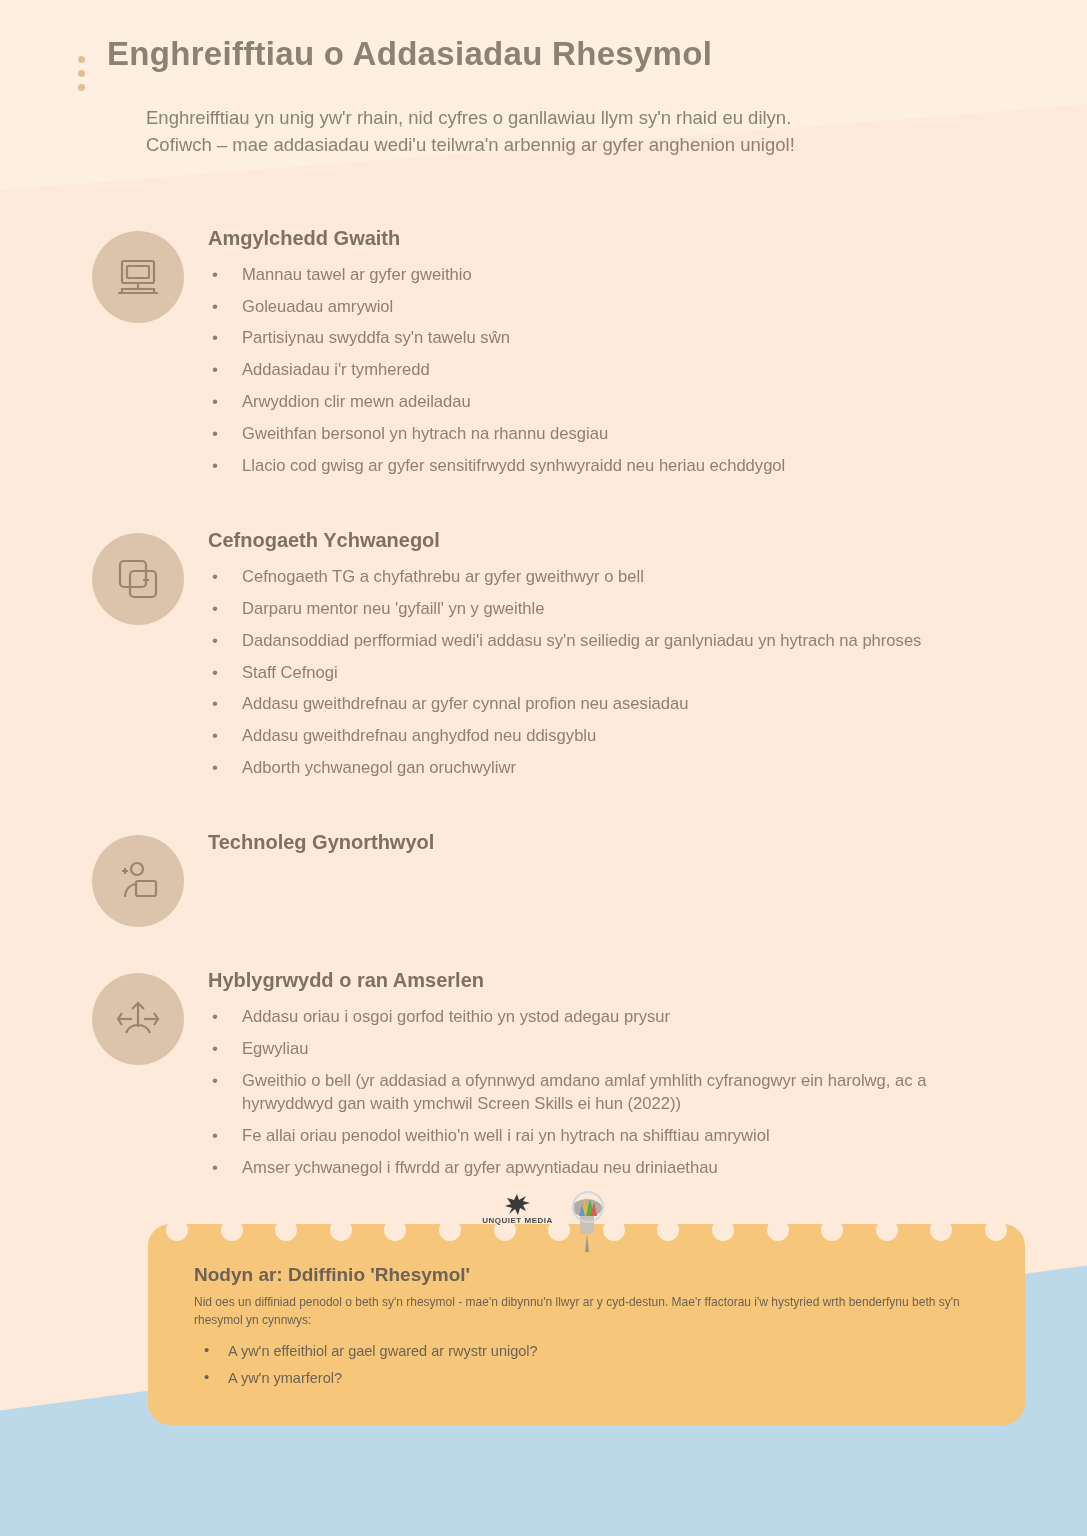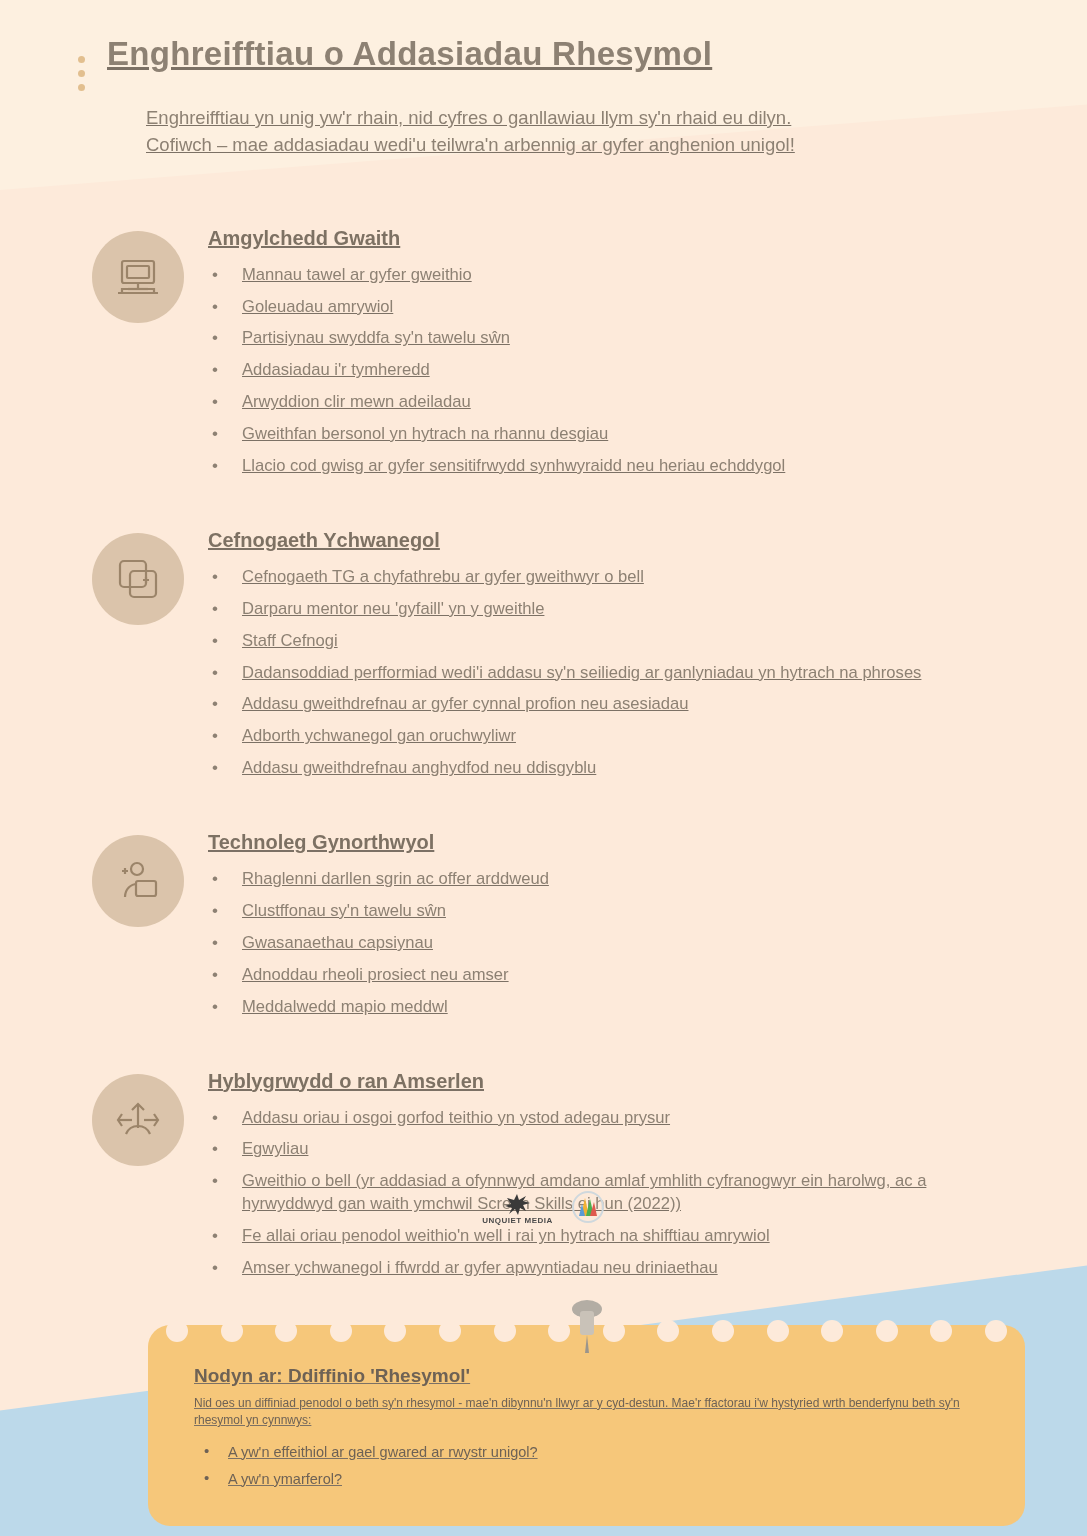--- a/index.html
+++ b/index.html
@@ -17,21 +17,21 @@
     background:#bcd9ea;
     clip-path:polygon(0 62%, 1087px 18%, 1087px 100%, 0 100%);
     z-index:0;
   }
   .bg-cream-top{
     position:absolute;left:0;top:0;width:1087px;height:190px;
     background:#fdf0e0;
     clip-path:polygon(0 0, 1087px 0, 1087px 55%, 0 100%);
     z-index:0;
   }
-  .page{position:relative;z-index:2;width:1087px;height:1250px;text-decoration:underline;}
+  .page{position:relative;z-index:2;width:1087px;height:1250px;}
 
   
   .header{padding:34px 60px 0 78px;}
   .title-row{display:flex;align-items:flex-start;}
   .dots{display:flex;flex-direction:column;gap:7px;margin-top:22px;margin-right:22px;}
   .dots span{display:block;width:7px;height:7px;border-radius:50%;background:#e2bf8f;}
   h1{
     margin:0;font-size:33px;line-height:1.2;letter-spacing:.3px;
     color:#8d8173;font-weight:bold;
   }
@@ -141,47 +141,40 @@
           <rect x="8" y="8" width="26" height="26" rx="4"></rect>
           <rect x="18" y="18" width="26" height="26" rx="4"></rect>
           <path d="M31 27h6M34 24v6"></path>
         </svg>
       </div>
       <div class="sec-body">
         <div class="sec-title">Cefnogaeth Ychwanegol</div>
         <ul>
           <li>Cefnogaeth TG a chyfathrebu ar gyfer gweithwyr o bell</li>
           <li>Darparu mentor neu 'gyfaill' yn y gweithle</li>
+          <li>Dadansoddiad perfformiad wedi'i addasu sy'n seiliedig ar ganlyniadau yn hytrach na phroses</li>
           <li>Staff Cefnogi</li>
-          <li>Dadansoddiad perfformiad wedi'i addasu sy'n seiliedig ar ganlyniadau yn hytrach na phroses</li>
           <li>Addasu gweithdrefnau ar gyfer cynnal profion neu asesiadau</li>
+          <li>Addasu gweithdrefnau anghydfod neu ddisgyblu</li>
           <li>Adborth ychwanegol gan oruchwyliwr</li>
-          <li>Addasu gweithdrefnau anghydfod neu ddisgyblu</li>
         </ul>
       </div>
     </div>
 
     <div class="section">
       <div class="icon-wrap">
         <svg width="52" height="52" viewBox="0 0 52 52" fill="none" stroke="#9b8469" stroke-width="2.2">
           <circle cx="25" cy="14" r="6"></circle>
           <path d="M13 42c0-8 6-13 12-13"></path>
           <rect x="24" y="26" width="20" height="15" rx="2"></rect>
           <path d="M10 16h6M13 13v6"></path>
         </svg>
       </div>
       <div class="sec-body">
         <div class="sec-title">Technoleg Gynorthwyol</div>
-        <ul>
-          <li>Rhaglenni darllen sgrin ac offer arddweud</li>
-          <li>Clustffonau sy'n tawelu sŵn</li>
-          <li>Gwasanaethau capsiynau</li>
-          <li>Adnoddau rheoli prosiect neu amser</li>
-          <li>Meddalwedd mapio meddwl</li>
-        </ul>
       </div>
     </div>
 
     <div class="section">
       <div class="icon-wrap">
         <svg width="52" height="52" viewBox="0 0 52 52" fill="none" stroke="#9b8469" stroke-width="2.2">
           <path d="M26 34V10"></path>
           <path d="M20 16l6-6 6 6"></path>
           <path d="M10 32l-4 6 4 6" transform="translate(0,-12)"></path>
           <path d="M6 26h14"></path>

